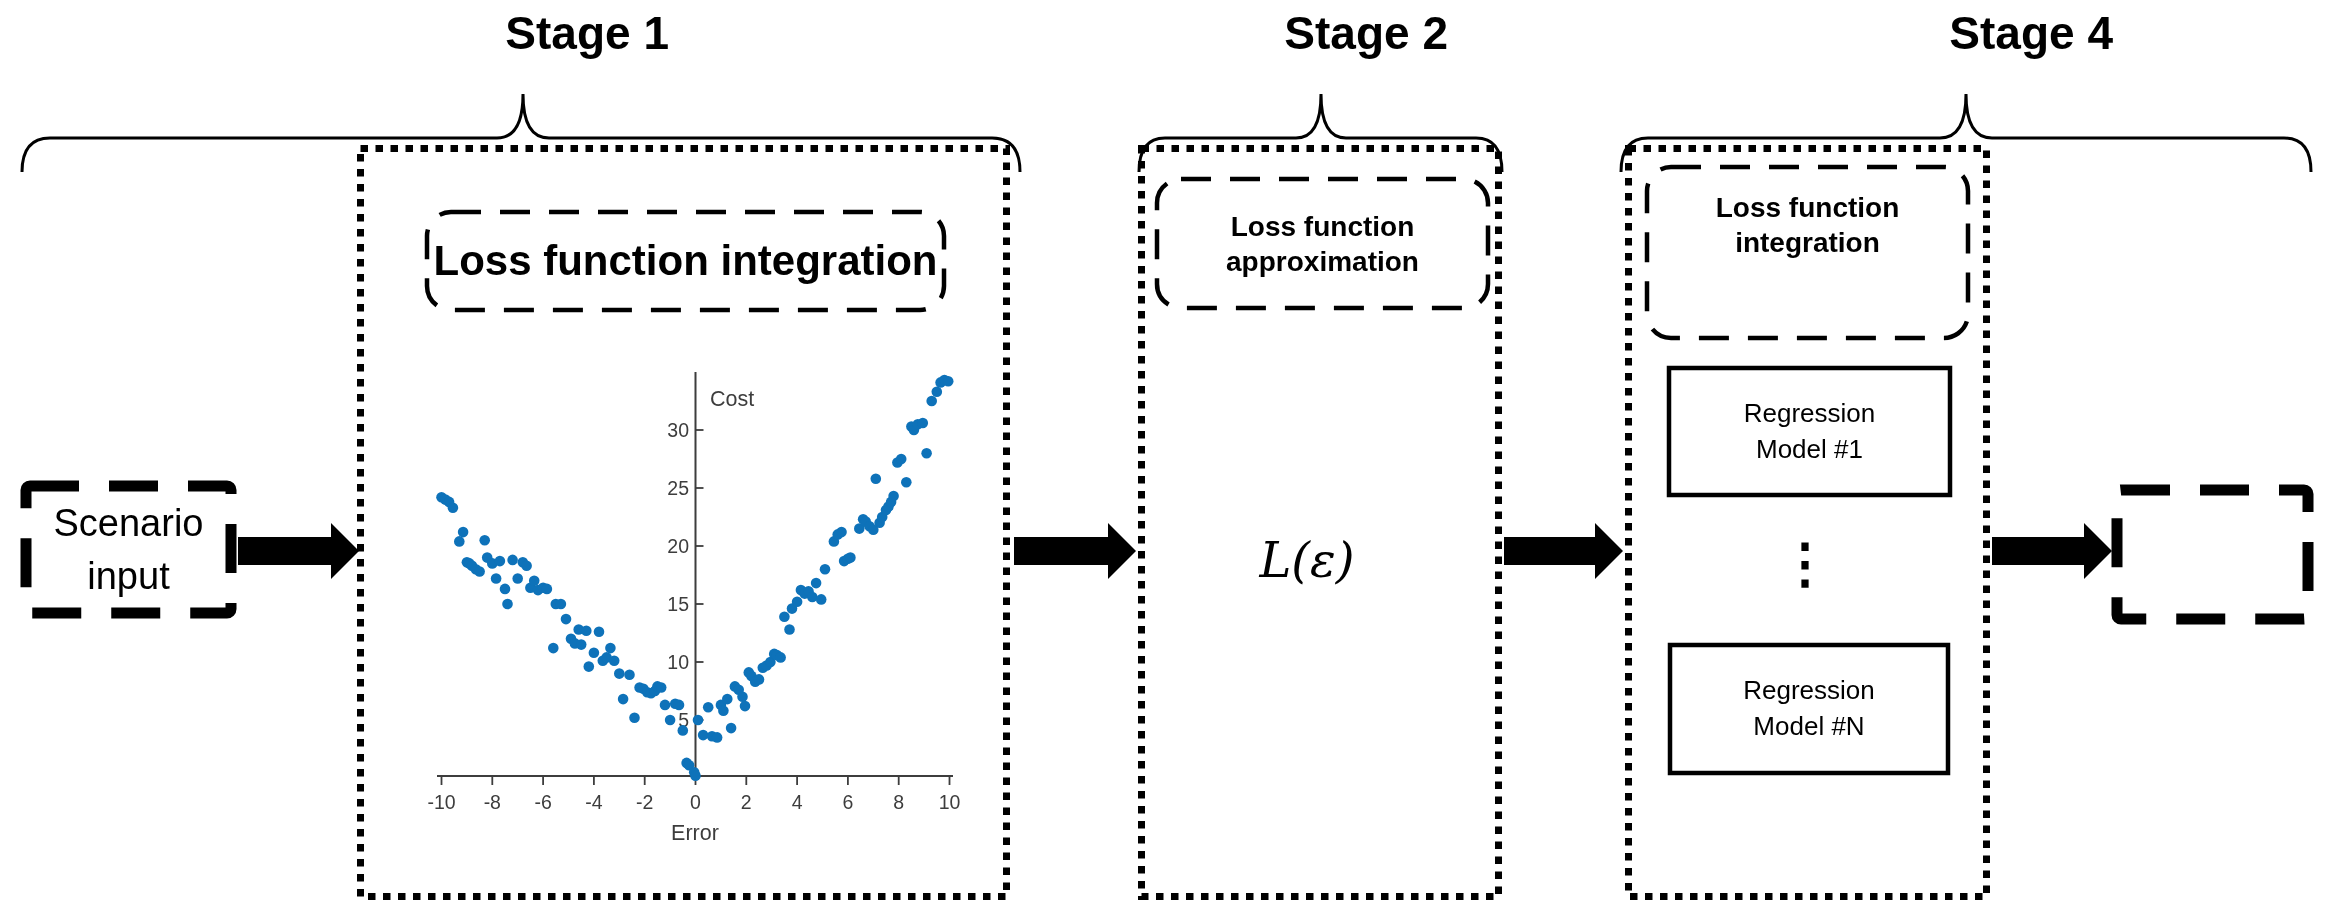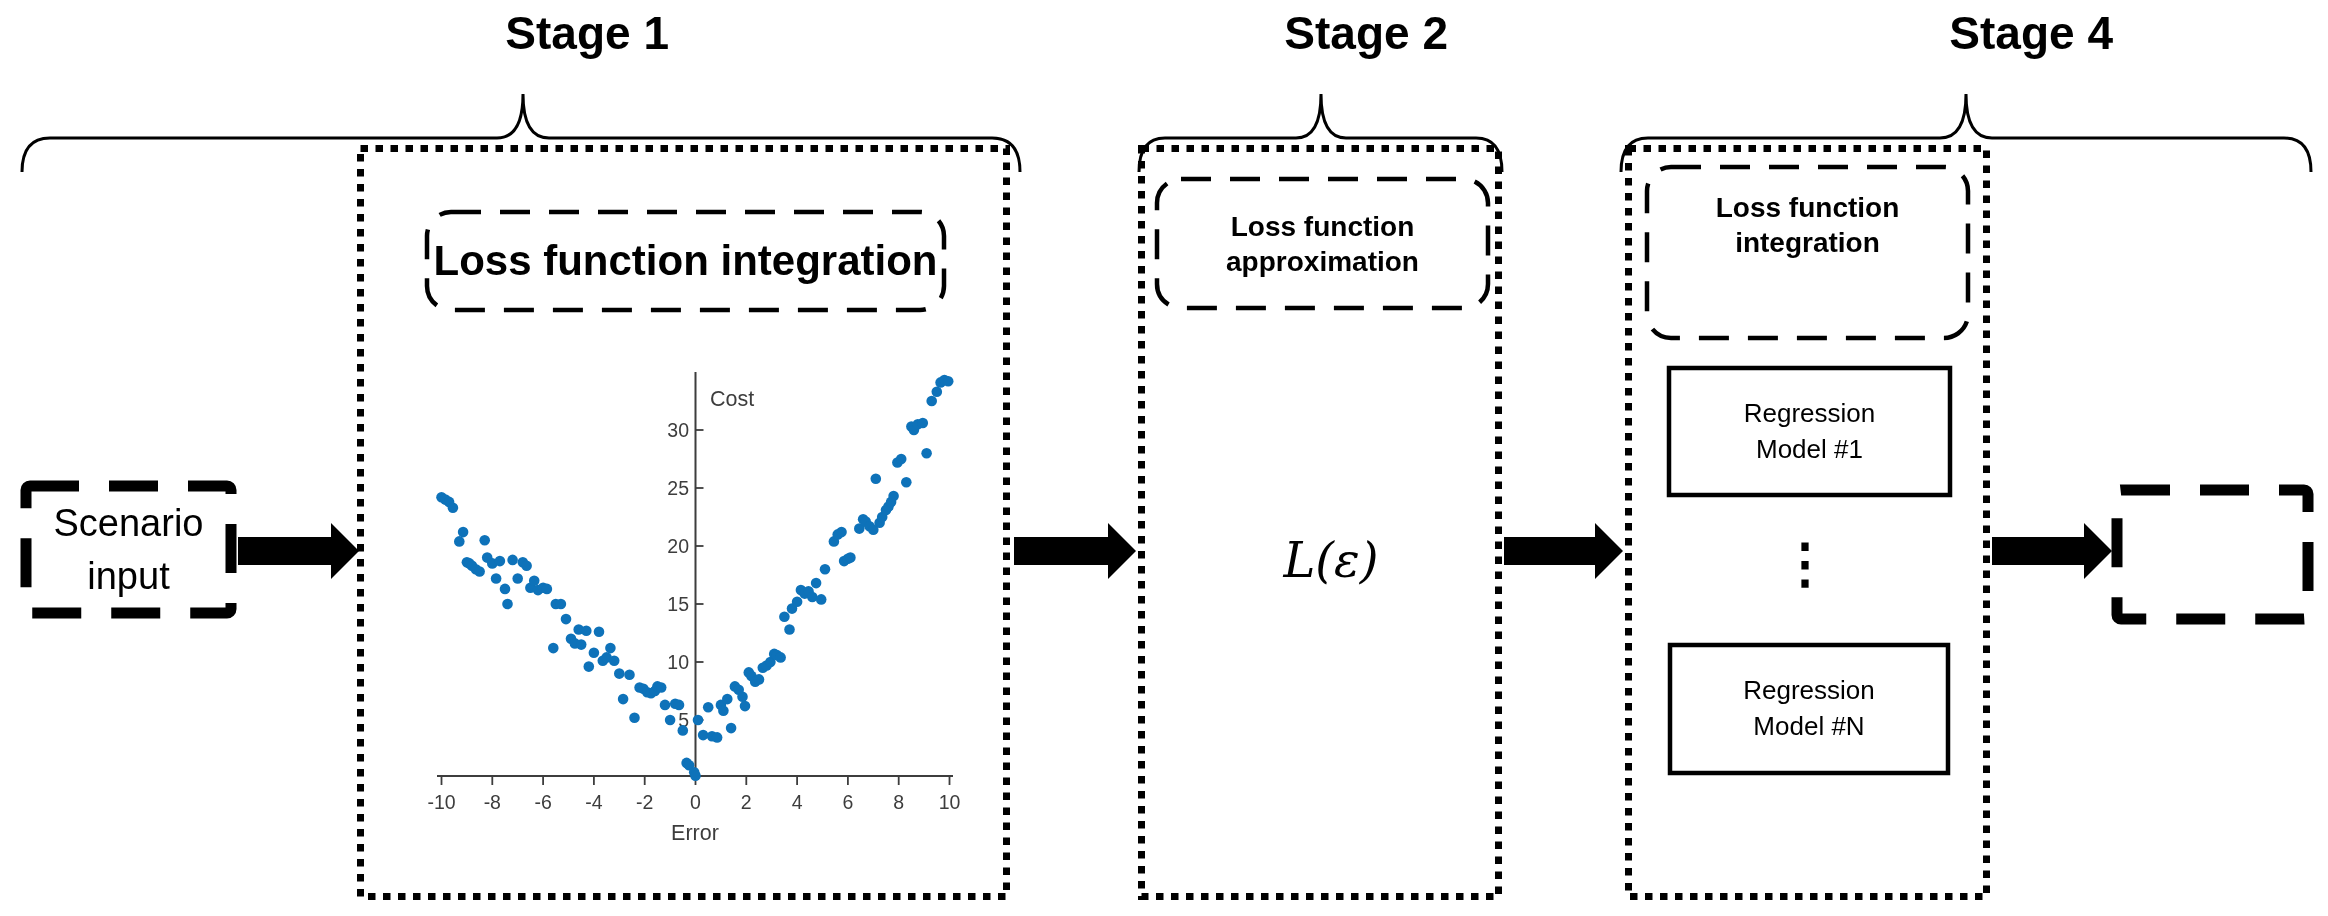--- a/index.html
+++ b/index.html
@@ -225,21 +225,21 @@
   <div class="abs stage-title" style="left:369px;top:8px;width:300px;">Stage 1</div>
   <div class="abs stage-title" style="left:1148px;top:8px;width:300px;">Stage 2</div>
   <div class="abs stage-title" style="left:1813px;top:8px;width:300px;">Stage 4</div>
 
   <div class="abs ctext boxlabel-one" style="left:425px;top:210px;width:521px;height:102px;">Loss function integration</div>
   <div class="abs ctext boxlabel" style="left:1155px;top:177px;width:335px;height:133px;">Loss function
 approximation</div>
   <div class="abs ctext boxlabel" style="left:1645px;top:170px;width:325px;height:110px;">Loss function
 integration</div>
 
-  <div class="abs ctext formula" style="left:1151px;top:525px;width:360px;height:70px;">L(ε)</div>
+  <div class="abs ctext formula" style="left:1127px;top:525px;width:360px;height:70px;">L(ε)</div>
 
   <div class="abs ctext modeltext" style="left:1667px;top:366px;width:285px;height:131px;">Regression
 Model #1</div>
   <div class="abs ctext vdots" style="left:1775px;top:527px;width:60px;height:72px;">⋮</div>
   <div class="abs ctext modeltext" style="left:1668px;top:643px;width:282px;height:132px;">Regression
 Model #N</div>
 
   <div class="abs ctext iotext" style="left:20px;top:480px;width:217px;height:139px;">Scenario
 input</div>
 </div>

